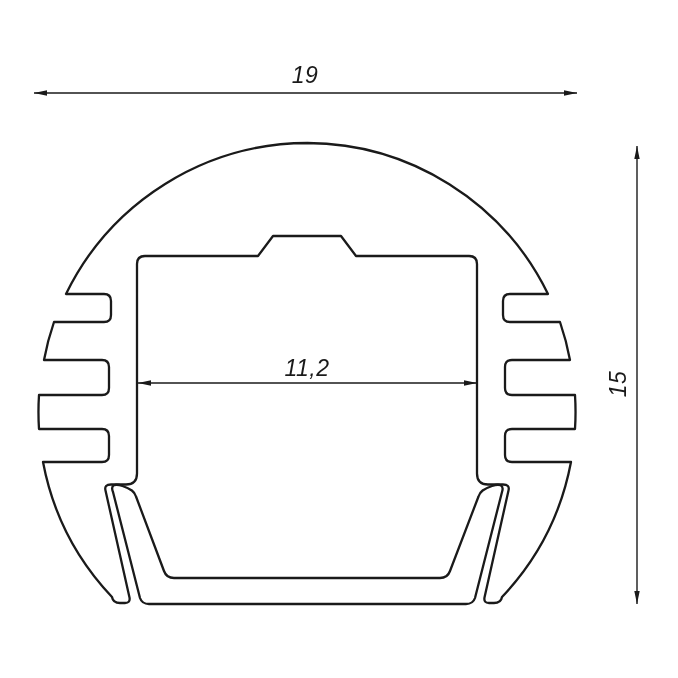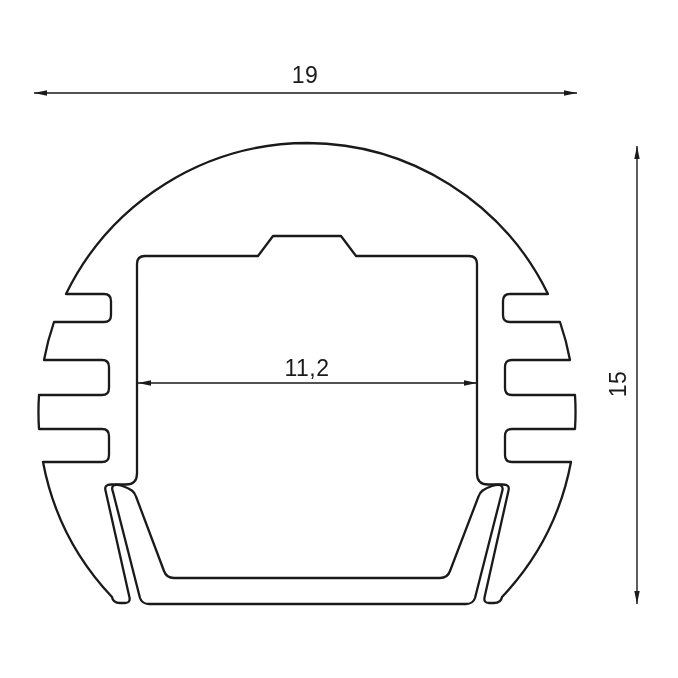--- a/index.html
+++ b/index.html
@@ -7,20 +7,21 @@
     padding: 0;
     background: #ffffff;
     font-family: "Liberation Sans", "DejaVu Sans", sans-serif;
   }
   .canvas {
     position: relative;
     width: 678px;
     height: 612px;
     background: #ffffff;
     overflow: hidden;
+    font-style: italic;
   }
   svg { display: block; }
   .outline {
     fill: none;
     stroke-width: 2.3;
     stroke-linejoin: round;
     stroke-linecap: round;
   }
   .dimline {
     fill: none;

